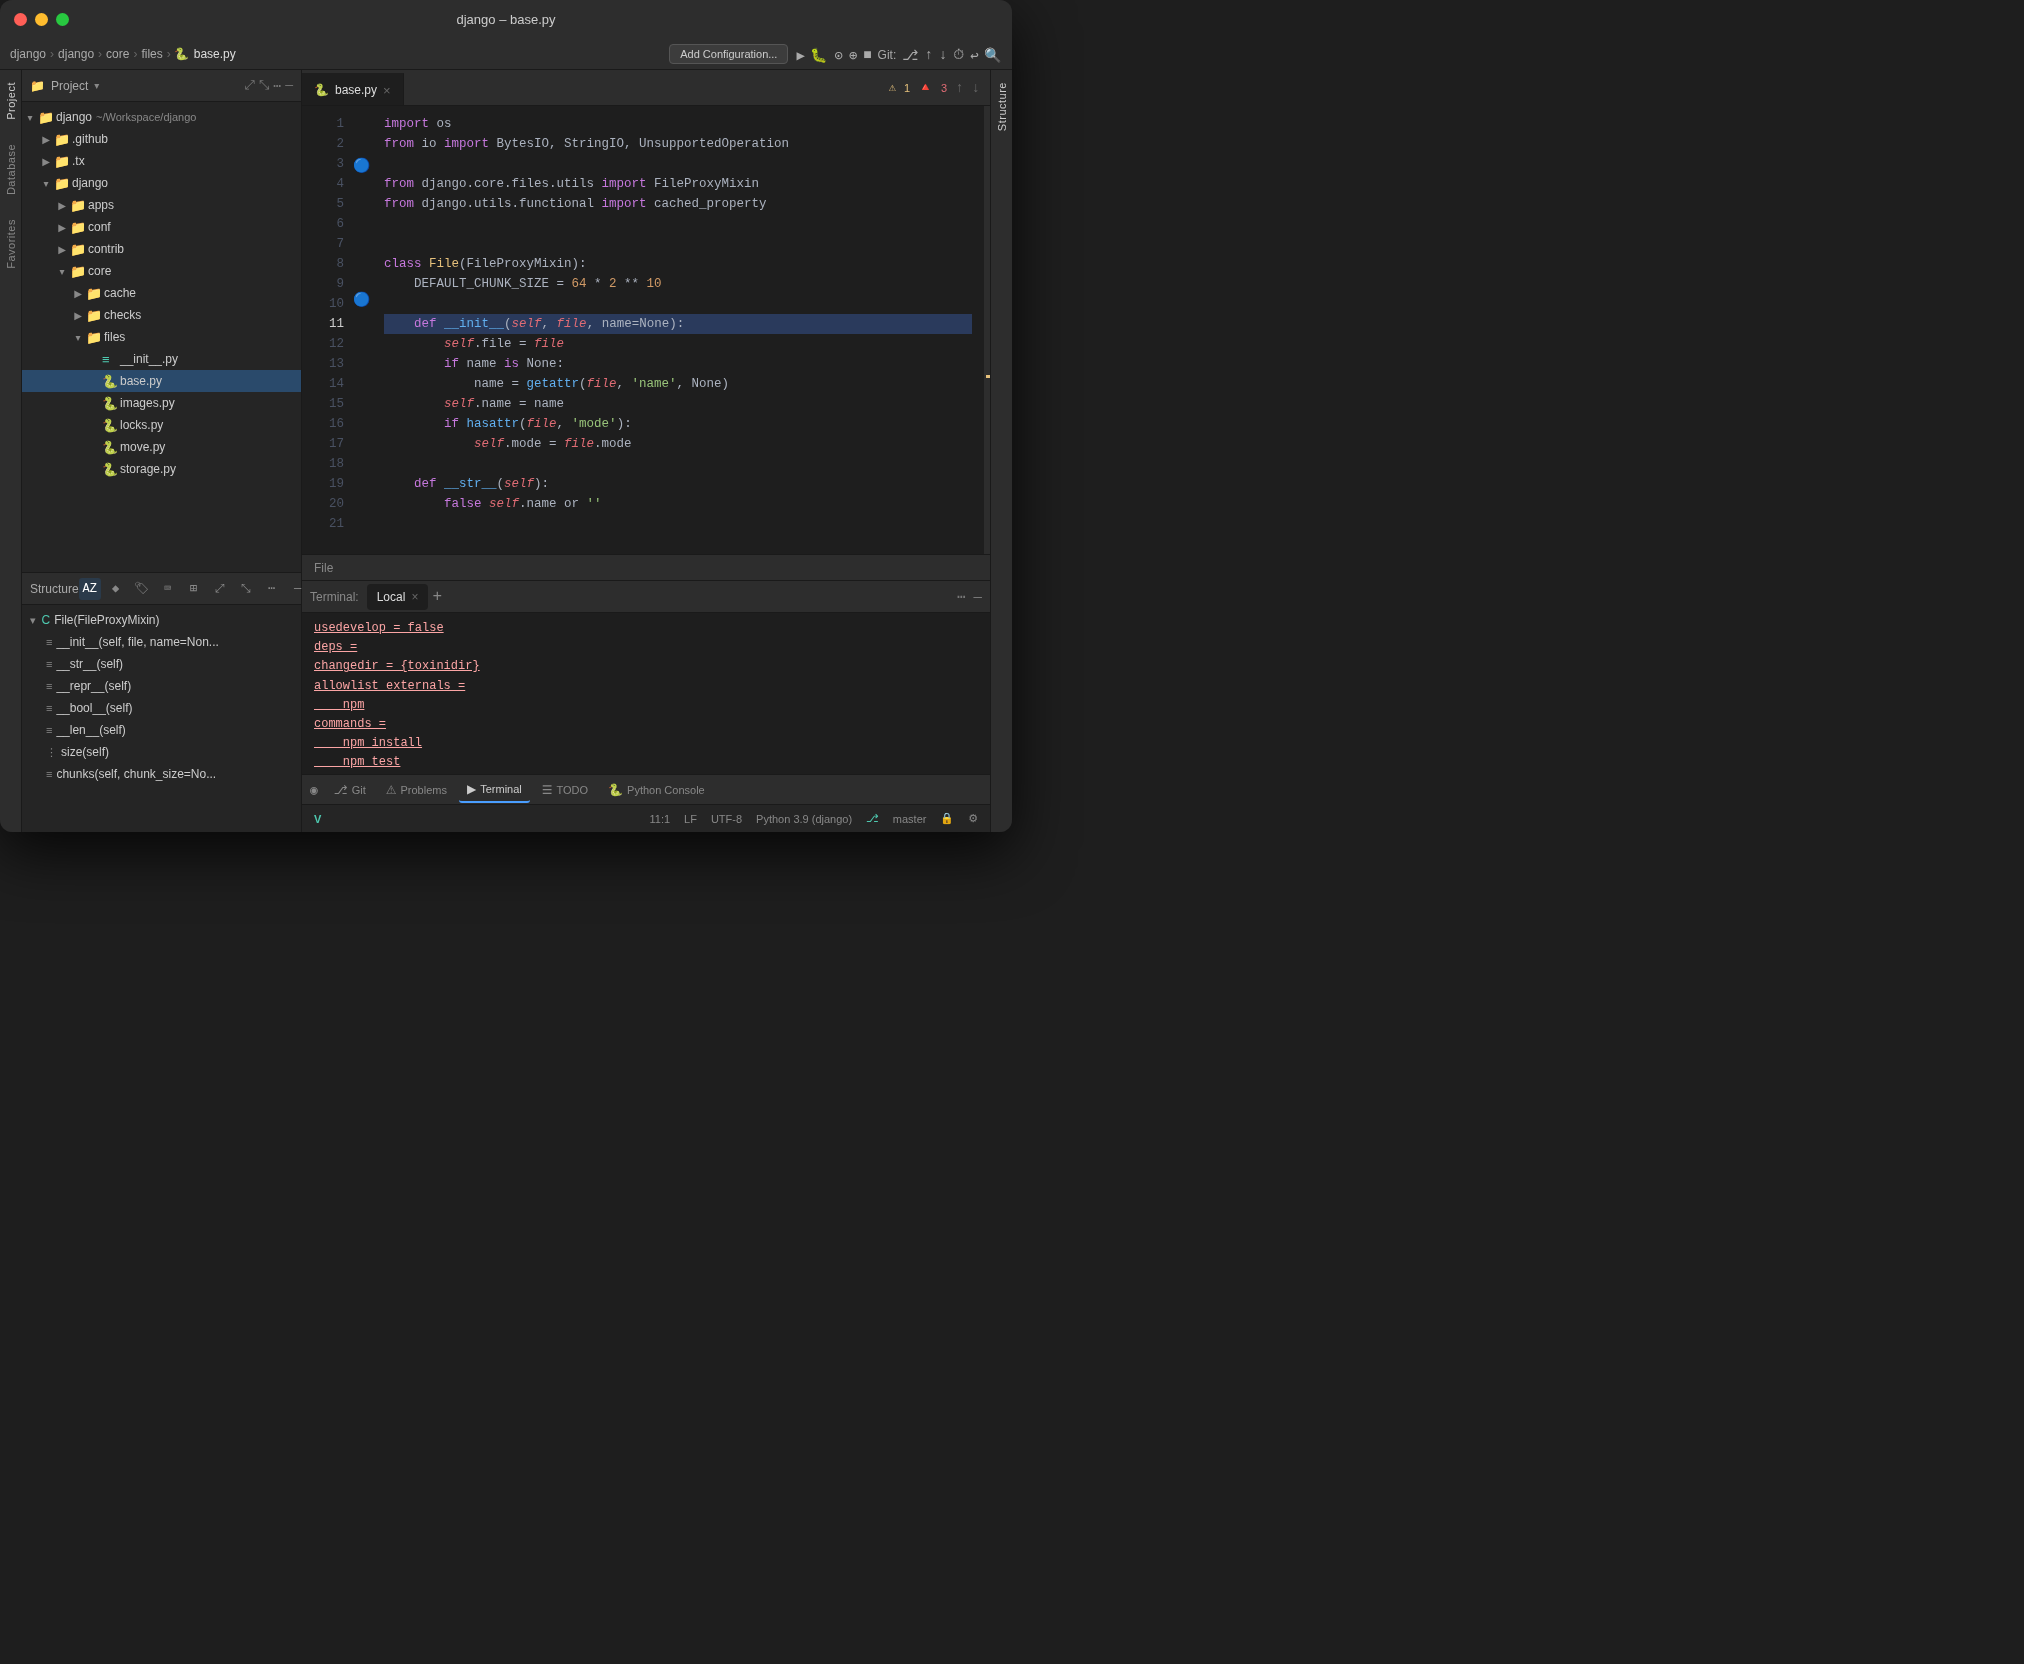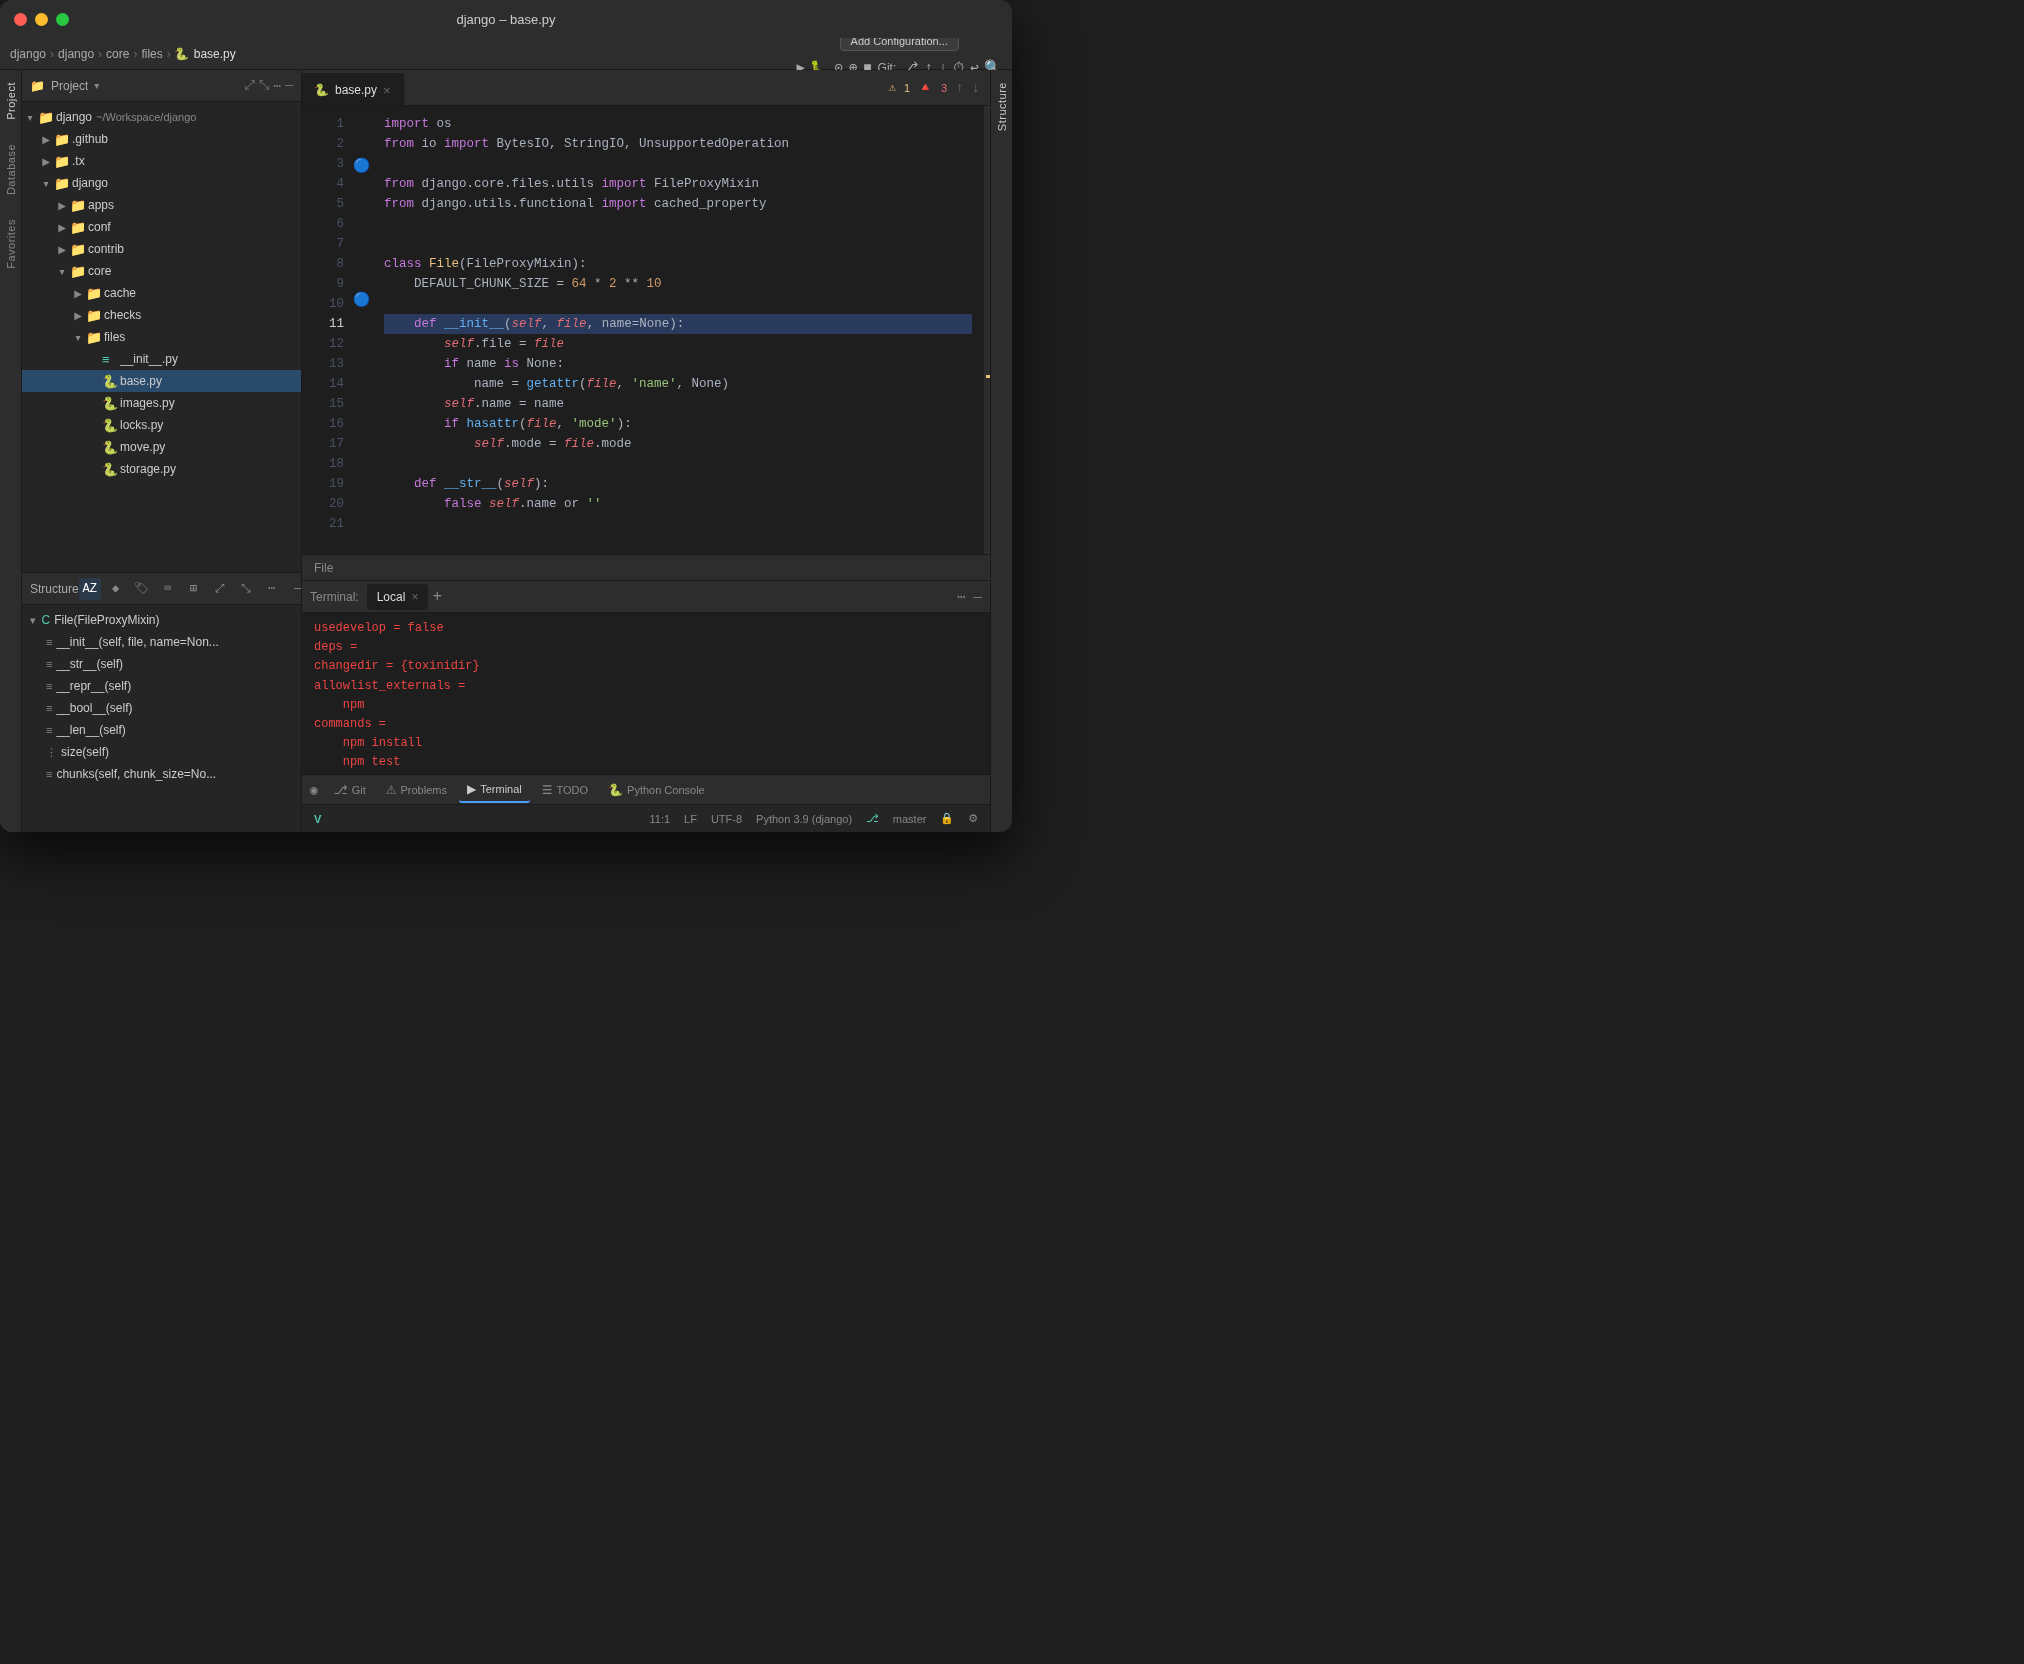--- a/index.html
+++ b/index.html
@@ -62,23 +62,22 @@
       align-items: center;
       gap: 4px;
       font-size: 12px;
       color: #aaaaaa;
       font-family: -apple-system, sans-serif;
     }
     .breadcrumb-sep { color: #666; }
     .breadcrumb-file { color: #dddddd; display: flex; align-items: center; gap: 4px; }
     .toolbar-right {
       display: flex;
-      align-items: center;
+      align-items: flex-end;
       gap: 8px;
-      flex-direction: column;
     }
     .add-config-btn {
       background: #3c3c3c;
       border: 1px solid #555;
       color: #cccccc;
       font-size: 11px;
       padding: 3px 10px;
       border-radius: 4px;
       cursor: pointer;
       font-family: -apple-system, sans-serif;
@@ -423,22 +422,23 @@
     }
     .term-icon { cursor: pointer; }
 
     
     .terminal-content {
       flex: 1;
       background: #1e1e1e;
       padding: 6px 12px;
       font-size: 12px;
       font-family: 'Menlo', 'Monaco', 'Courier New', monospace;
-      color: #ef4444;
+      color: #fca5a5;
       overflow-y: auto;
+      text-decoration: underline;
     }
     .term-line { line-height: 1.6; white-space: pre; }
     @keyframes blink { 0%,100%{opacity:1} 50%{opacity:0} }
 
     
     .status-bar {
       background: #252525;
       height: 28px;
       display: flex;
       align-items: center;

